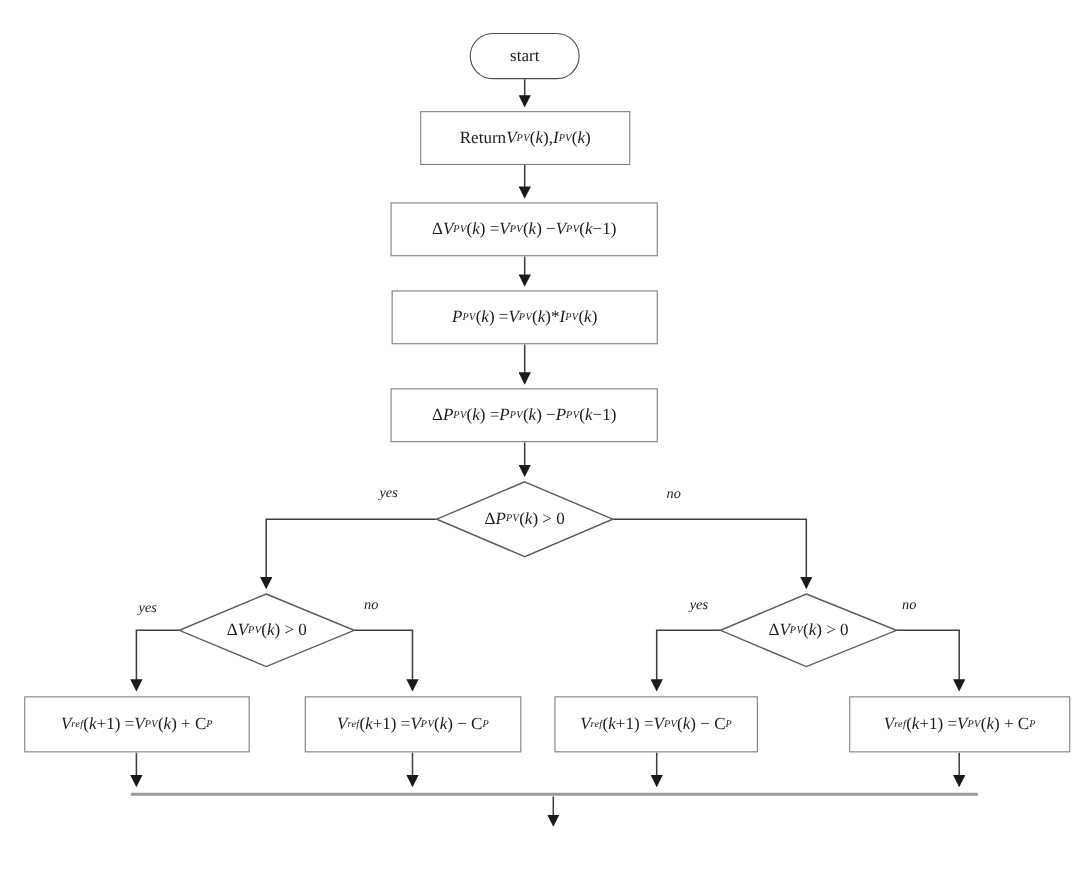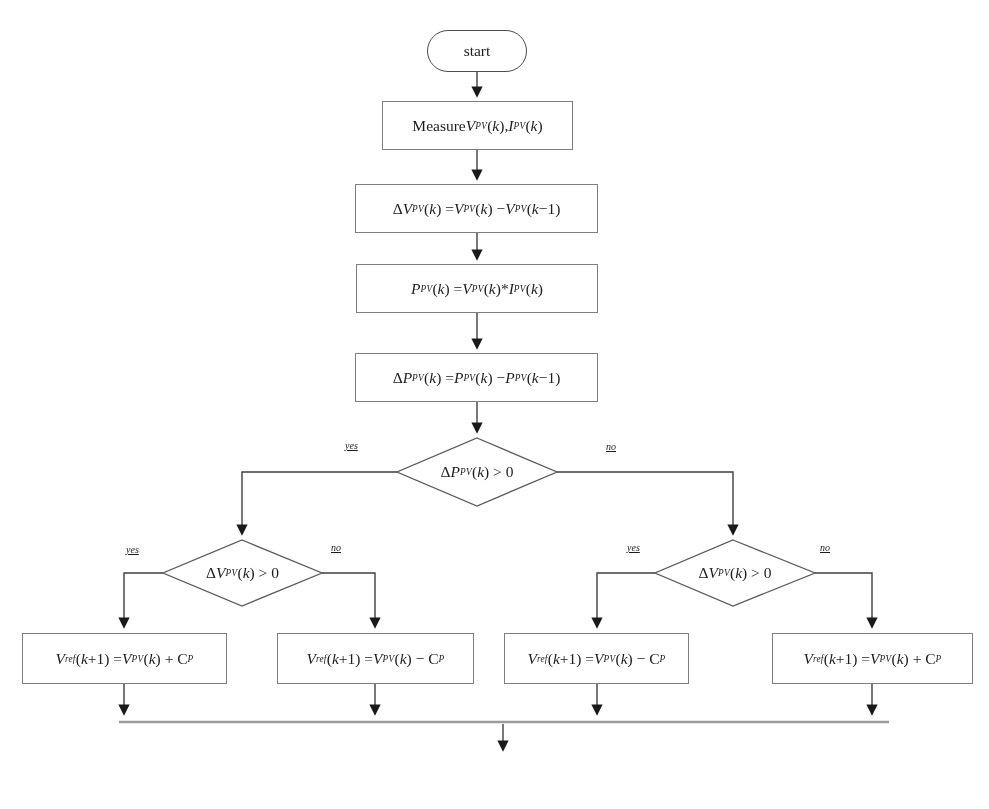--- a/index.html
+++ b/index.html
@@ -27,23 +27,22 @@
   .terminator{
     border:1.4px solid #4d4d4d;
     border-radius:24px;
     background:#ffffff;
     box-sizing:border-box;
   }
   .dlabel{background:transparent;}
   .branch-label{
     position:absolute;
     font-style:italic;
-    font-size:10px;
+    font-size:13px;
     line-height:1;
-    text-decoration:underline;
   }
   .f-v{font-style:italic;}
   sub.f-s{
     font-style:italic;
     font-size:0.60em;
     vertical-align:-0.40em;
     line-height:0;
     letter-spacing:0.3px;
   }
   .f-p{font-style:normal;}
@@ -89,21 +88,21 @@
       <polygon points="477,438 557,472 477,506 397,472"></polygon>
       <polygon points="242,540 322,573 242,606 163,573"></polygon>
       <polygon points="733,540 815,573 733,606 655,573"></polygon>
     </g>
   </svg>
 
   <div class="node terminator" style="left:427px;top:30px;width:100px;height:42px">start</div>
 
 
   <div class="node rect" style="left:382px;top:101px;width:191px;height:49px">
-      <span class="f-p">Measure </span>
+      <span class="f-p">Return </span>
       <span class="f-v">V</span>
       <sub class="f-s">PV</sub>
       <span class="f-p">(</span>
       <span class="f-v">k</span>
       <span class="f-p">), </span>
       <span class="f-v">I</span>
       <sub class="f-s">PV</sub>
       <span class="f-p">(</span>
       <span class="f-v">k</span>
       <span class="f-p">)</span>

